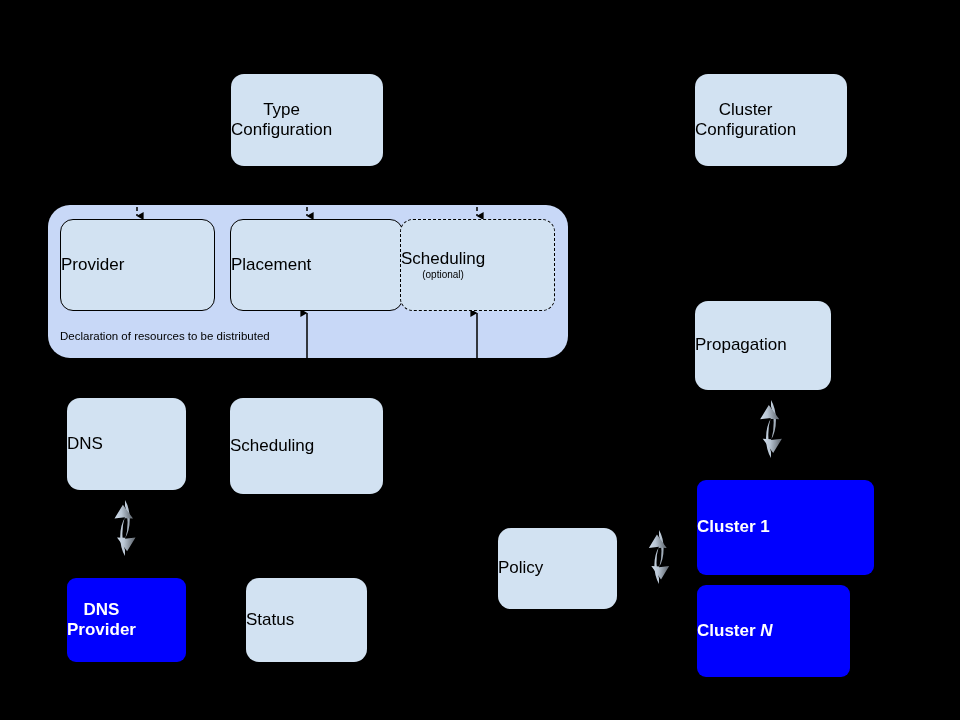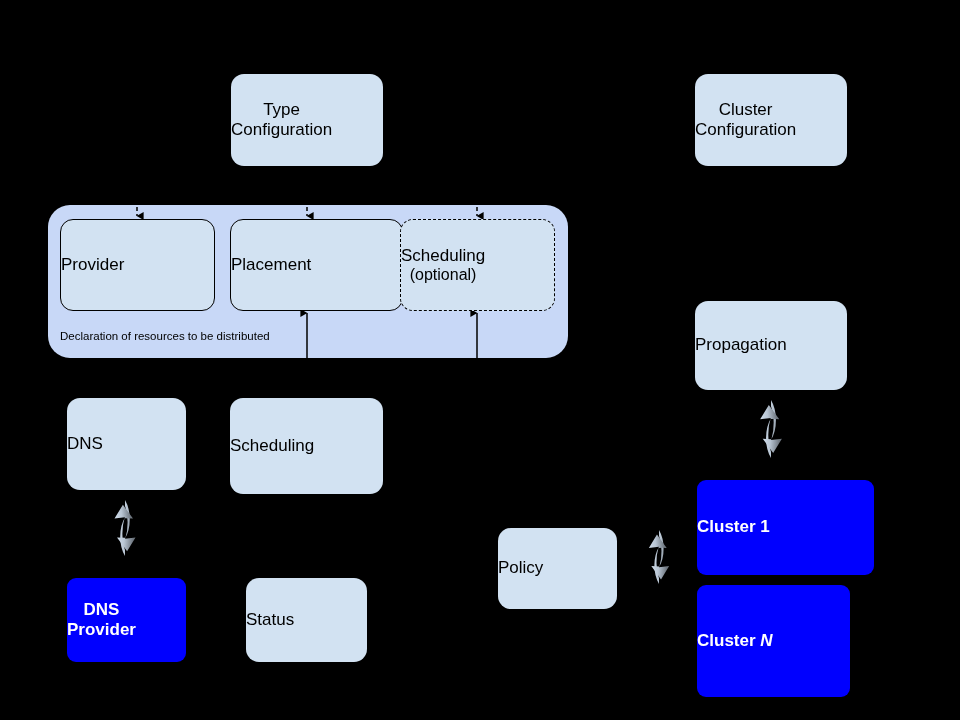--- a/index.html
+++ b/index.html
@@ -64,21 +64,21 @@
     font-size: 11.5px;
     color: #000000;
     white-space: nowrap;
     text-align: center;
   }
   .node-label {
     display: block;
     white-space: pre-line;
   }
   .sub {
-    font-size: 16px;
+    font-size: 10px;
     display: block;
   }
   .ital {
     font-style: italic;
   }
 </style>
 </head>
 <body>
 
 <div id="stage">
@@ -174,33 +174,33 @@
         <div>
           <span class="node-label">DNS
 Provider</span>
         </div>
       </div>
       <div class="node plain" style="left: 246px; top: 578px; width: 121px; height: 84px;">
         <div>
           <span class="node-label">Status</span>
         </div>
       </div>
-      <div class="node plain" style="left: 695px; top: 301px; width: 152px; height: 89px;">
+      <div class="node plain" style="left: 695px; top: 301px; width: 136px; height: 89px;">
         <div>
           <span class="node-label">Propagation</span>
         </div>
       </div>
       <div class="node plain" style="left: 498px; top: 528px; width: 119px; height: 81px;">
         <div>
           <span class="node-label">Policy</span>
         </div>
       </div>
       <div class="node cluster" style="left: 697px; top: 480px; width: 177px; height: 95px;">
         <div>
           <span class="node-label">Cluster 1</span>
         </div>
       </div>
-      <div class="node cluster" style="left: 697px; top: 585px; width: 153px; height: 112px;">
+      <div class="node cluster" style="left: 697px; top: 585px; width: 153px; height: 92px;">
         <div><span class="node-label" style="display: inline;">Cluster <span class="ital">N</span></span></div>
       </div>
     </div>
 
 </div>
 
 </body></html>

